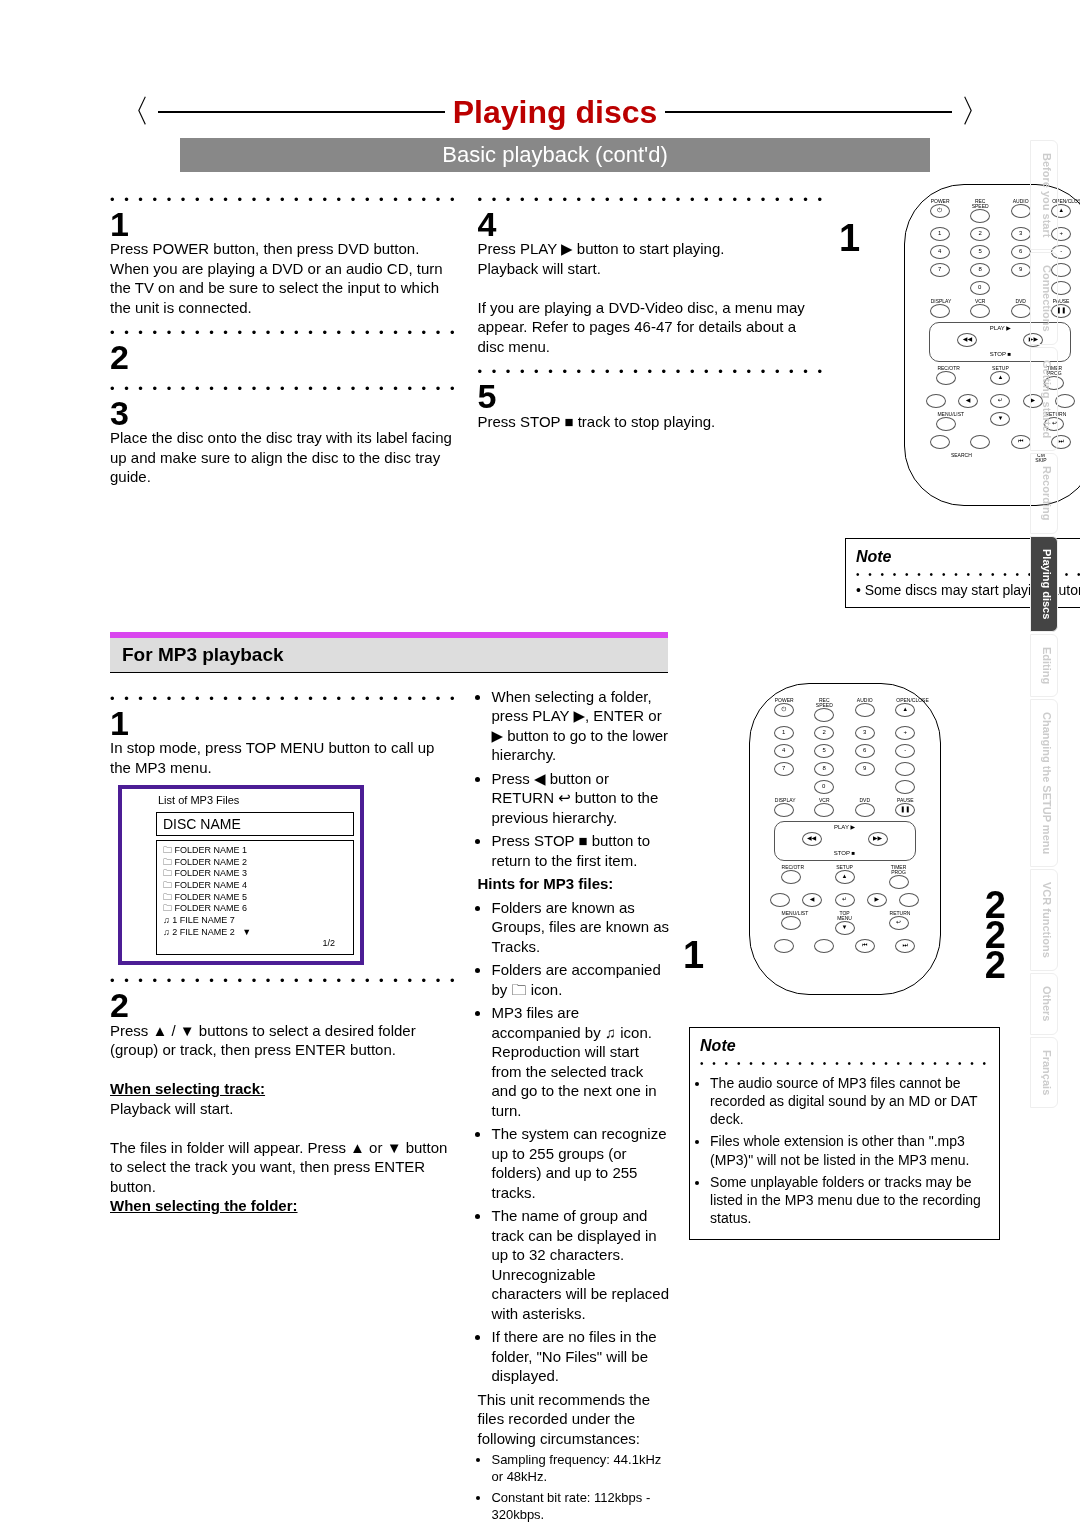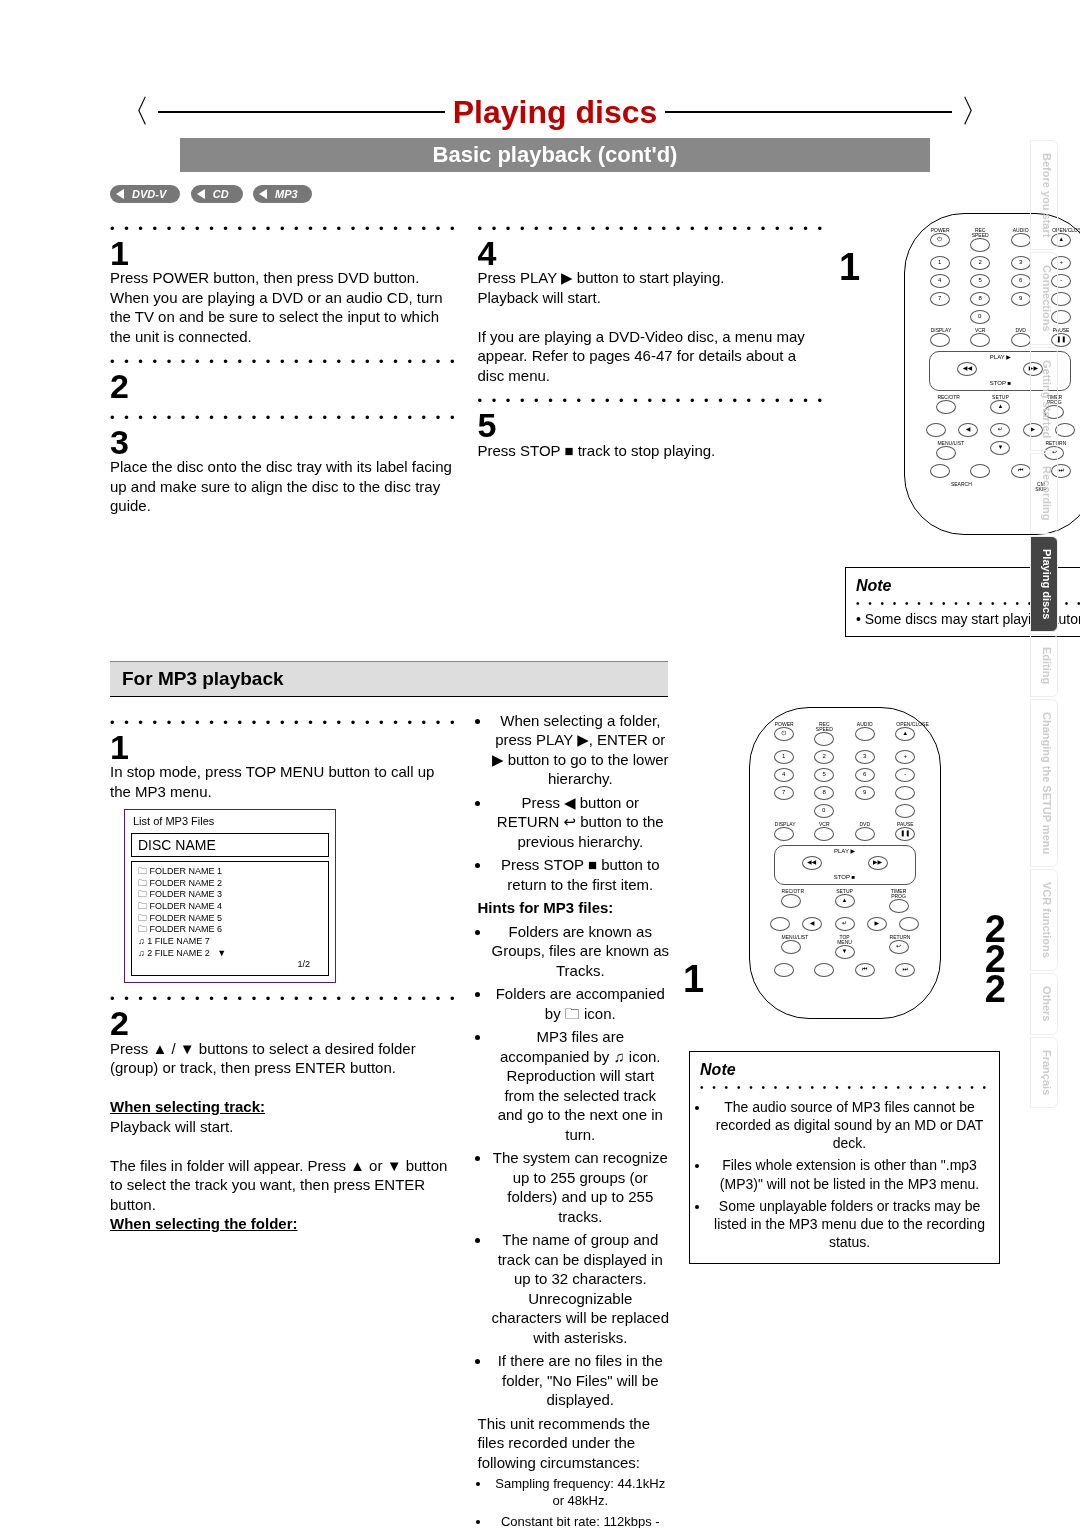--- a/index.html
+++ b/index.html
@@ -35,21 +35,21 @@
     font-size: 32px;
     font-weight: bold;
     margin: 0 8px;
     color: #b00;
   }
   .subtitle-bar {
     background: #888;
     color: #fff;
     text-align: center;
     font-size: 22px;
-    font-weight: bold;
+    font-weight: normal;
     padding: 4px 0;
     margin: 0 70px 12px 70px;
   }
   .badges {
     margin: 8px 0 10px 0;
   }
   .badge {
     display: inline-block;
     background: #777;
     color: #fff;
@@ -118,41 +118,42 @@
     font-size: 14px;
     line-height: 1.3;
   }
   .note-title {
     font-style: italic;
     font-weight: bold;
     font-size: 16px;
   }
   .section-head {
     background: #ddd;
-    border-top: 1px solid #d946ef;
+    border-top: 6px solid #d946ef;
     border-bottom: 1px solid #000;
     padding: 6px 12px;
     font-size: 19px;
     font-weight: bold;
     margin: 24px 0 10px 0;
     width: 60%;
   }
   .mp3box {
-    border: 1px solid #4c1d95;
+    border: 4px solid #4c1d95;
     width: 210px;
     font-size: 10px;
-    margin: 8px 14px;
+    margin: 8px 8px;
+    padding-left: 28px;
   }
   .mp3box .hdr { padding: 4px 8px; font-size: 11px; }
   .mp3box .disc { border: 1px solid #000; margin: 0 6px 4px 6px; padding: 2px 6px; font-size: 14px; }
   .mp3box .list { border: 1px solid #000; margin: 0 6px 6px 6px; padding: 4px 6px; font-size: 9px; }
   .mp3box .list div { line-height: 1.3; }
   .mp3box .pg { text-align: right; padding-right: 12px; font-size: 9px; }
   ul.bullets { margin: 4px 0 4px 0; padding-left: 14px; }
-  ul.bullets li { margin-bottom: 4px; text-align: center; }
+  ul.bullets li { margin-bottom: 4px; }
   .underline { text-decoration: underline; }
   .side-tabs {
     position: absolute;
     right: 22px;
     top: 140px;
     width: 28px;
     display: flex;
     flex-direction: column;
   }
   .tab {
@@ -184,25 +185,20 @@
 
   <div class="title-bar">
     <span class="chev">〈</span>
     <span class="line"></span>
     <h1>Playing discs</h1>
     <span class="line"></span>
     <span class="chev">〉</span>
   </div>
   <div class="subtitle-bar">Basic playback (cont'd)</div>
 
-  <div class="badges">
-    <span class="badge">DVD-V</span>
-    <span class="badge">CD</span>
-    <span class="badge">MP3</span>
-  </div>
 
   <div class="cols">
     <div class="col">
       <div class="dots">• • • • • • • • • • • • • • • • • • • • • • • • •</div>
       <div class="bignum">1</div>
       <div class="step"><b>Press POWER button, then press DVD button.</b><br>
         <span>When you are playing a DVD or an audio CD, turn the TV on and be sure to select the input to which the unit is connected.</span>
       </div>
       <div class="dots">• • • • • • • • • • • • • • • • • • • • • • • • •</div>
       <div class="bignum">2</div>

